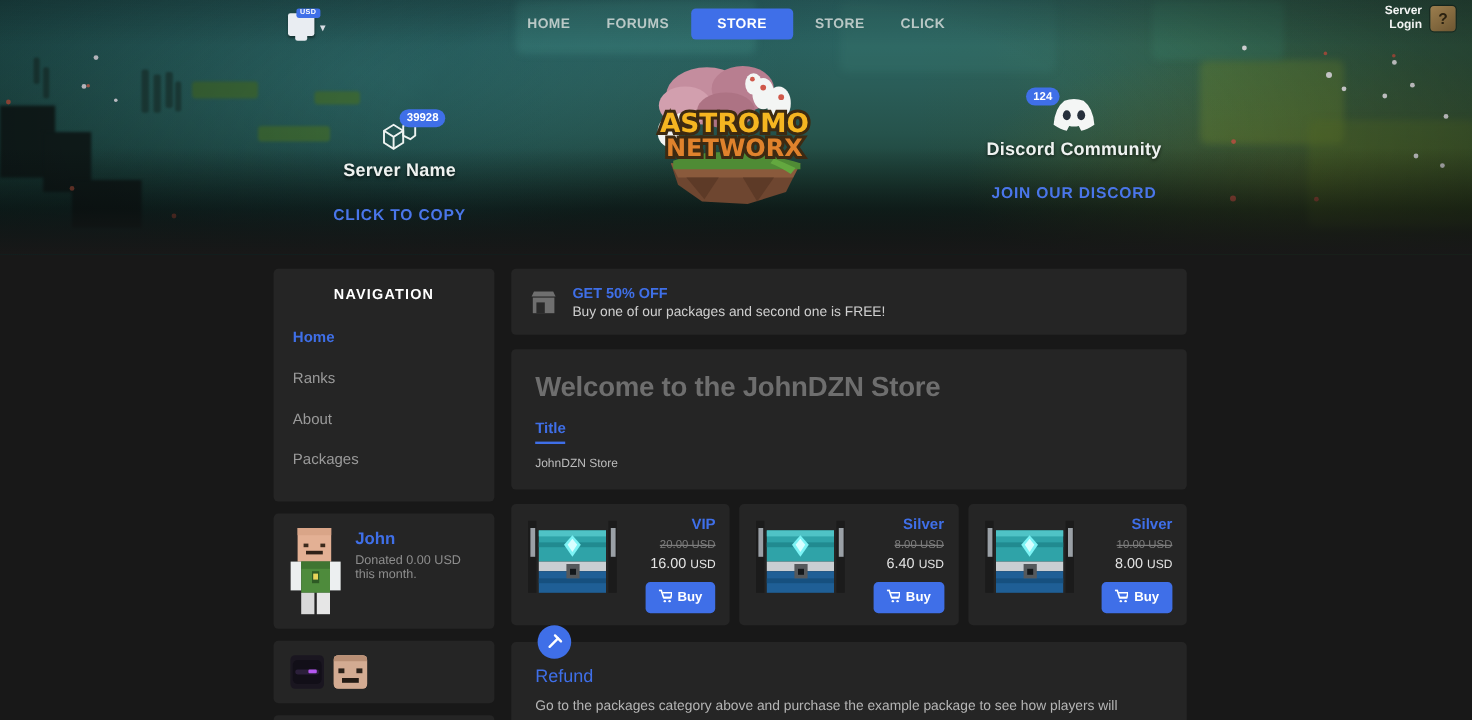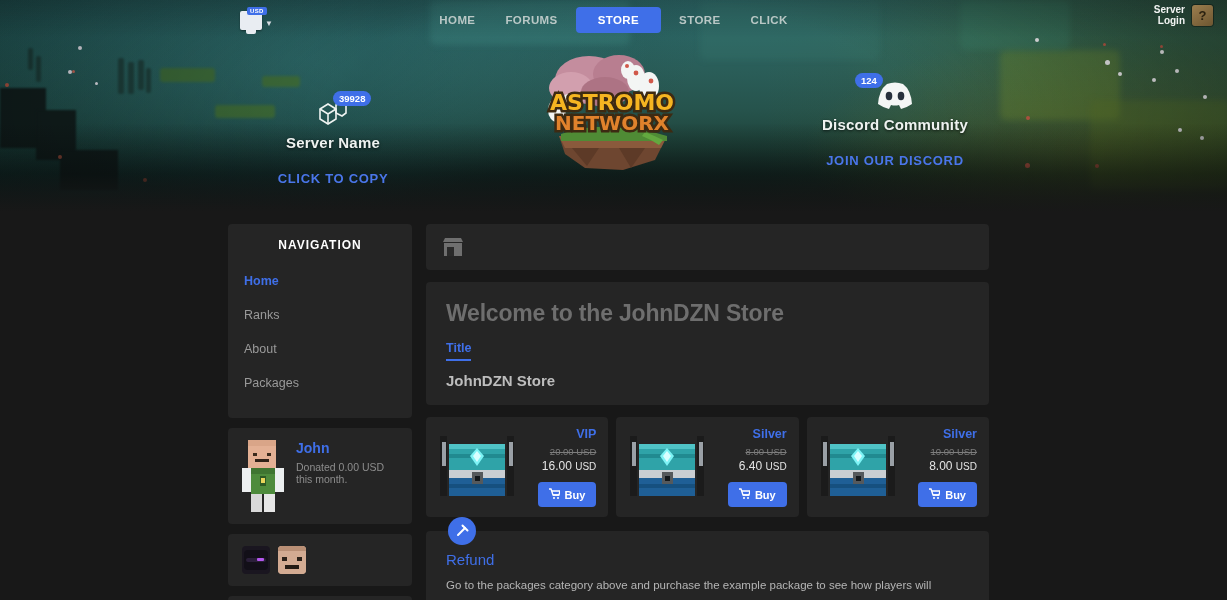--- a/index.html
+++ b/index.html
@@ -155,26 +155,26 @@
   .promo-ico { width:22px; height:20px; flex:0 0 22px; position:relative; }
   .promo-t { color:#3f6fe8; font-size:12px; font-weight:bold; }
   .promo-s { color:#cfcfcf; font-size:11.5px; margin-top:3px; }
 
   .welcome { margin-top:12px; padding:18px 20px 16px; }
   .welcome h1 { color:#6e6e6e; font-size:23px; font-weight:bold; letter-spacing:-.2px; }
   .welcome-sec {
     display:inline-block; color:#3f6fe8; font-size:12.5px; font-weight:bold;
     margin-top:14px; padding-bottom:4px; border-bottom:2px solid #3f6fe8;
   }
-  .welcome-txt { color:#bdbdbd; font-size:15px; margin-top:11px;font-weight:bold; }
+  .welcome-txt { color:#bdbdbd; font-size:10px; margin-top:11px; }
 
   .pkgs { display:flex; gap:8px; margin-top:12px; }
   .pkg {
     flex:1; background:#252525; border-radius:4px; padding:10px 12px;
-    display:flex; align-items:center; gap:0;
+    display:flex; align-items:flex-start; gap:0;
   }
   .chest { width:78px; height:70px; flex:0 0 78px; position:relative; }
   .pkg-info { flex:1; text-align:right; }
   .pkg-name { color:#3f6fe8; font-size:12.5px; font-weight:bold; }
   .pkg-old { color:#7d7d7d; font-size:9.5px; text-decoration:line-through; margin-top:5px; }
   .pkg-new { color:#e4e4e4; font-size:12px; margin-top:2px; }
   .pkg-new b { font-weight:normal; }
   .buy {
     display:inline-flex; align-items:center; gap:5px; background:#3f6fe8;
     color:#fff; font-size:11px; font-weight:bold; border:none; border-radius:4px;
@@ -393,20 +393,24 @@
 
   <main class="content">
 
     <div class="card promo">
       <div class="promo-ico">
         <svg width="22" height="20" viewBox="0 0 22 20" aria-hidden="true">
           <path d="M1 5 L3 1 L19 1 L21 5 Z" fill="#6f6f6f"></path>
           <rect x="2" y="6" width="18" height="13" fill="#6f6f6f"></rect>
           <rect x="5" y="10" width="7" height="9" fill="#2a2a2a"></rect>
         </svg>
+      </div>
+      <div>
+        <div class="promo-t">GET 50% OFF</div>
+        <div class="promo-s">Buy one of our packages and second one is FREE!</div>
       </div>
     </div>
 
     <div class="card welcome">
       <h1>Welcome to the JohnDZN Store</h1>
       <div class="welcome-sec">Title</div>
       <div class="welcome-txt">JohnDZN Store</div>
     </div>
 
     <div class="pkgs">

